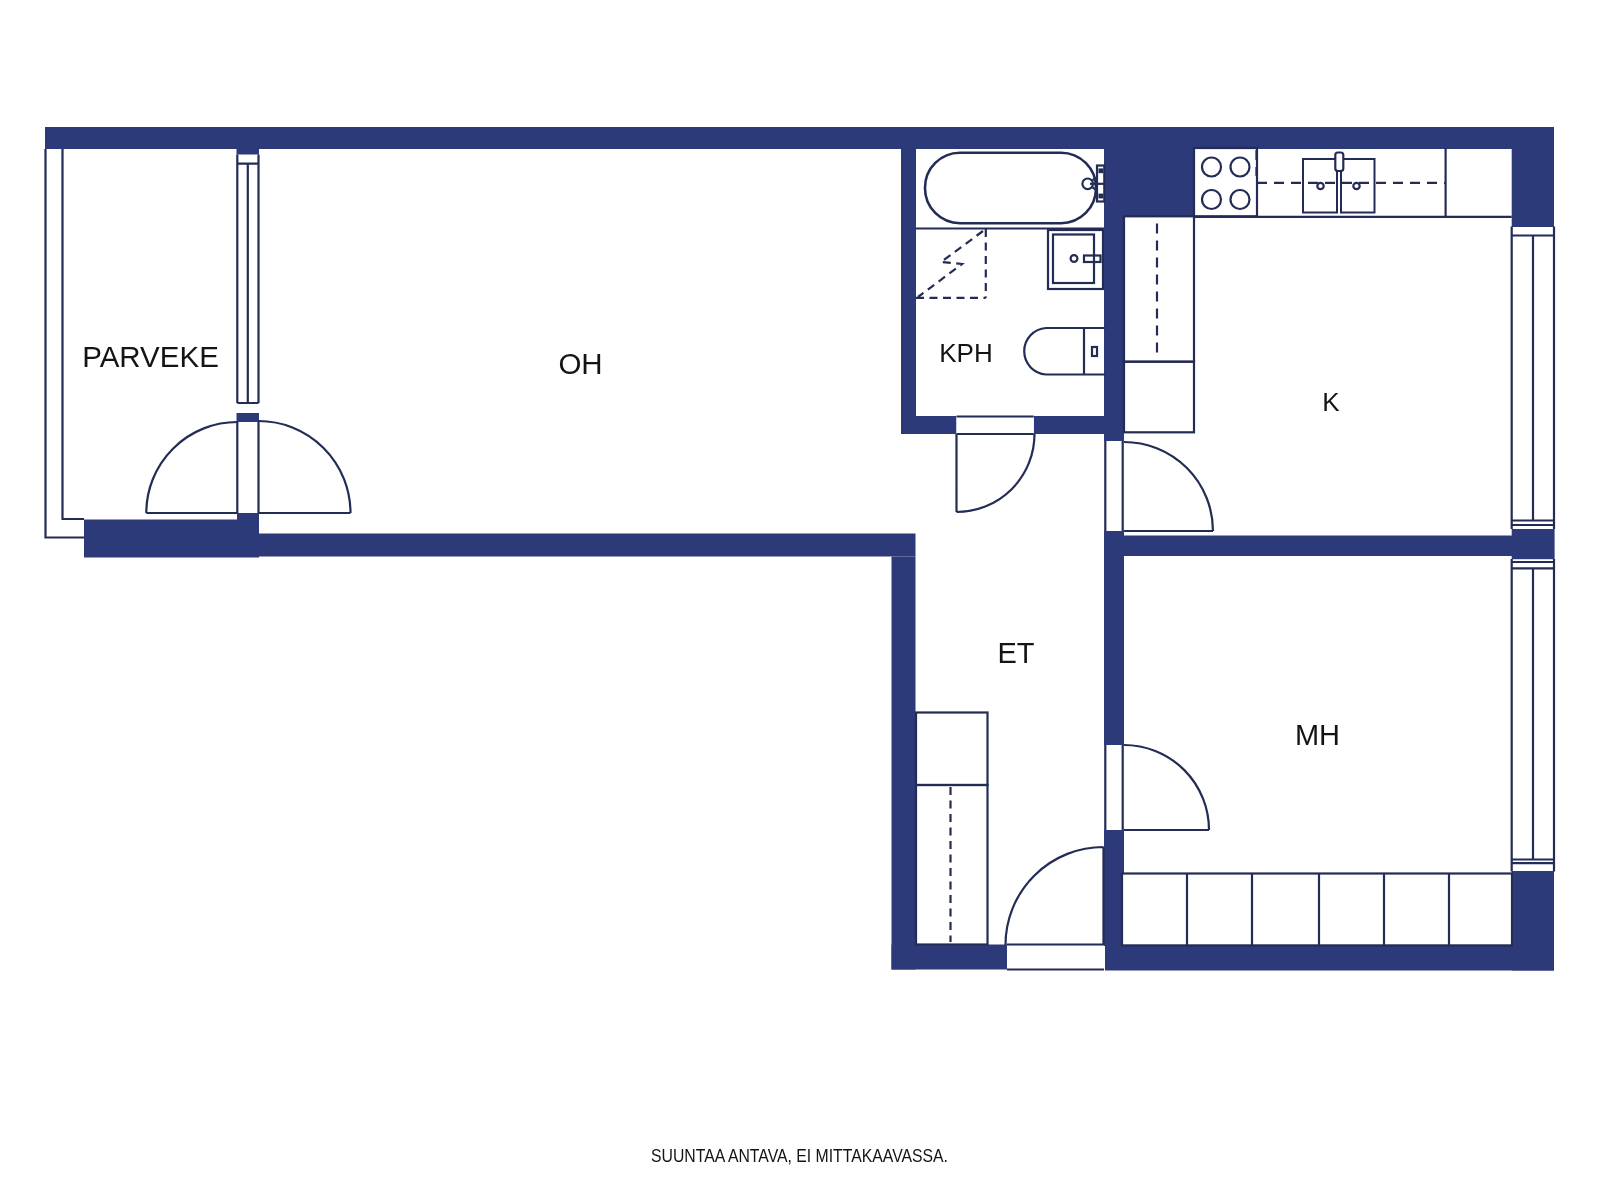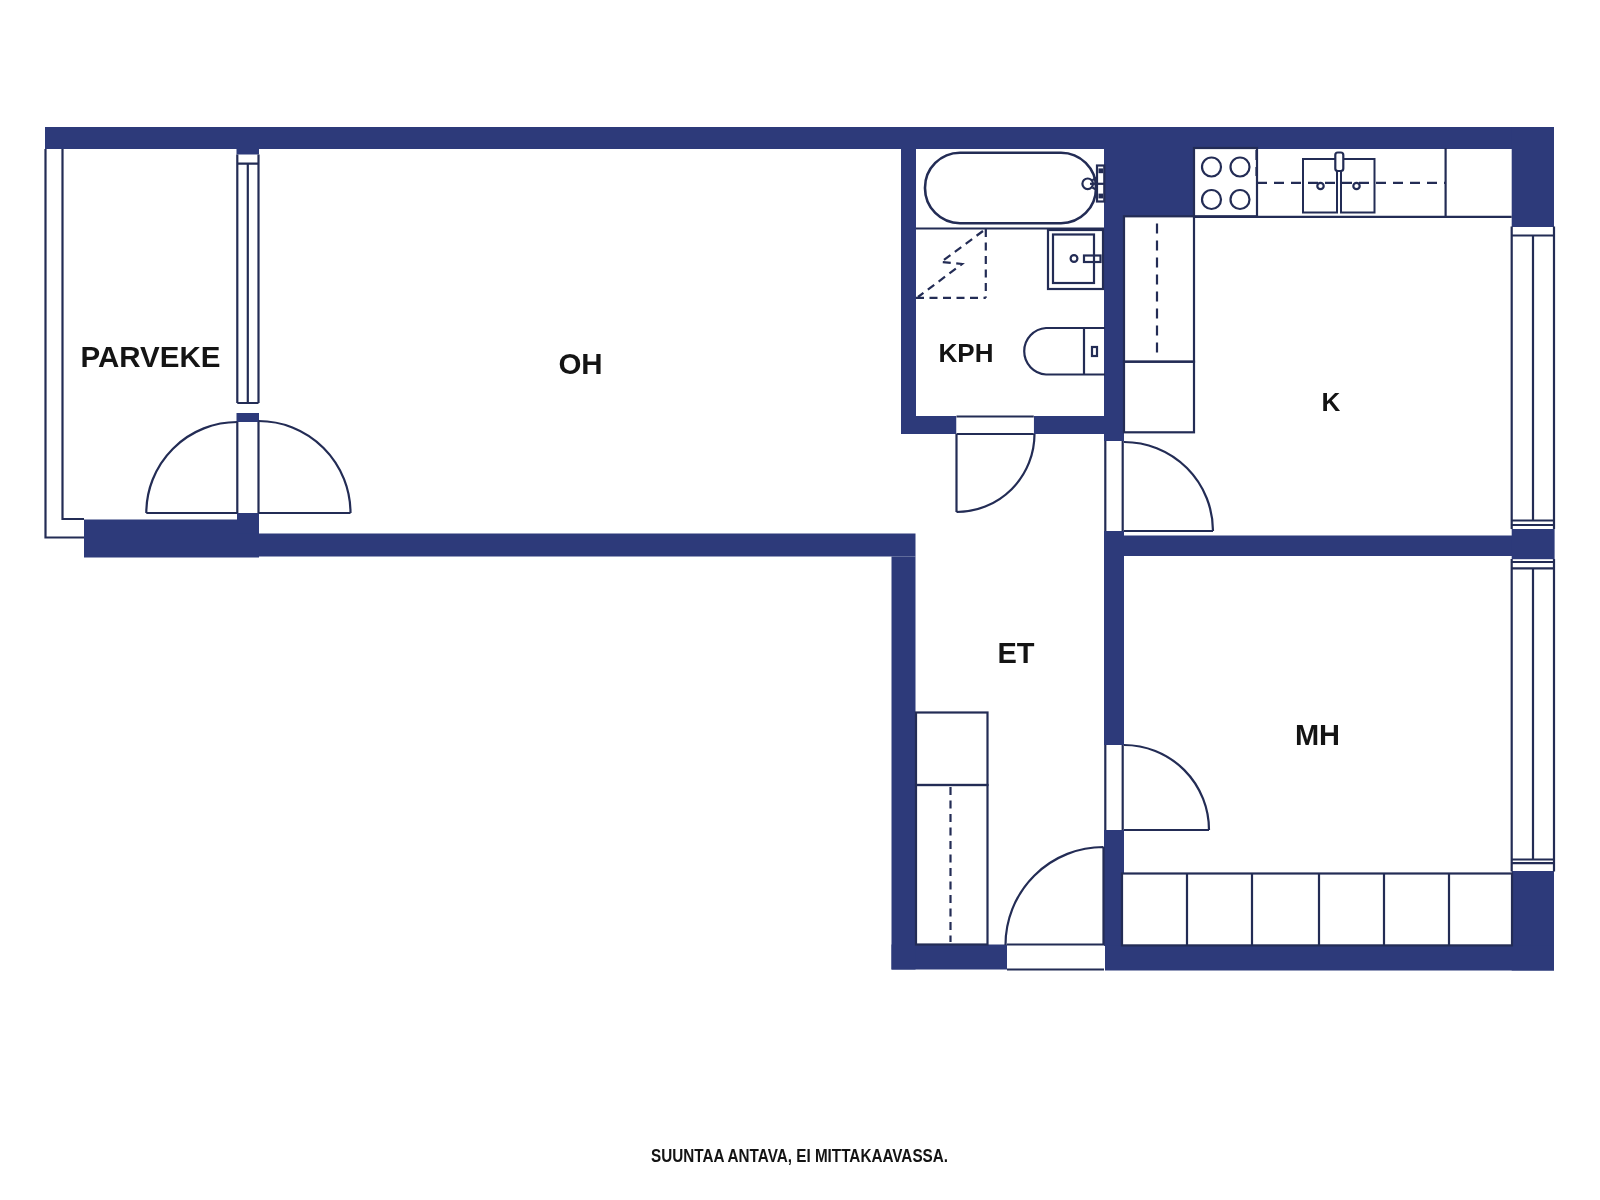--- a/index.html
+++ b/index.html
@@ -1,16 +1,16 @@
 <!DOCTYPE html>
 <html><head>
 <meta charset="utf-8">
 <style>
   html,body{margin:0;padding:0;background:#ffffff;}
-  .wrap{width:1600px;height:1200px;position:relative;background:#ffffff;font-weight:bold;}
+  .wrap{width:1600px;height:1200px;position:relative;background:#ffffff;}
   text{font-family:"Liberation Sans",sans-serif;fill:#141414;}
 </style>
 </head>
 <body>
 <div class="wrap">
 <svg width="1600" height="1200" viewBox="0 0 1600 1200" xmlns="http://www.w3.org/2000/svg">
 
   <rect x="0" y="0" width="1600" height="1200" fill="#ffffff"></rect>
 
   <g stroke="none" fill="#2d3a7a">

